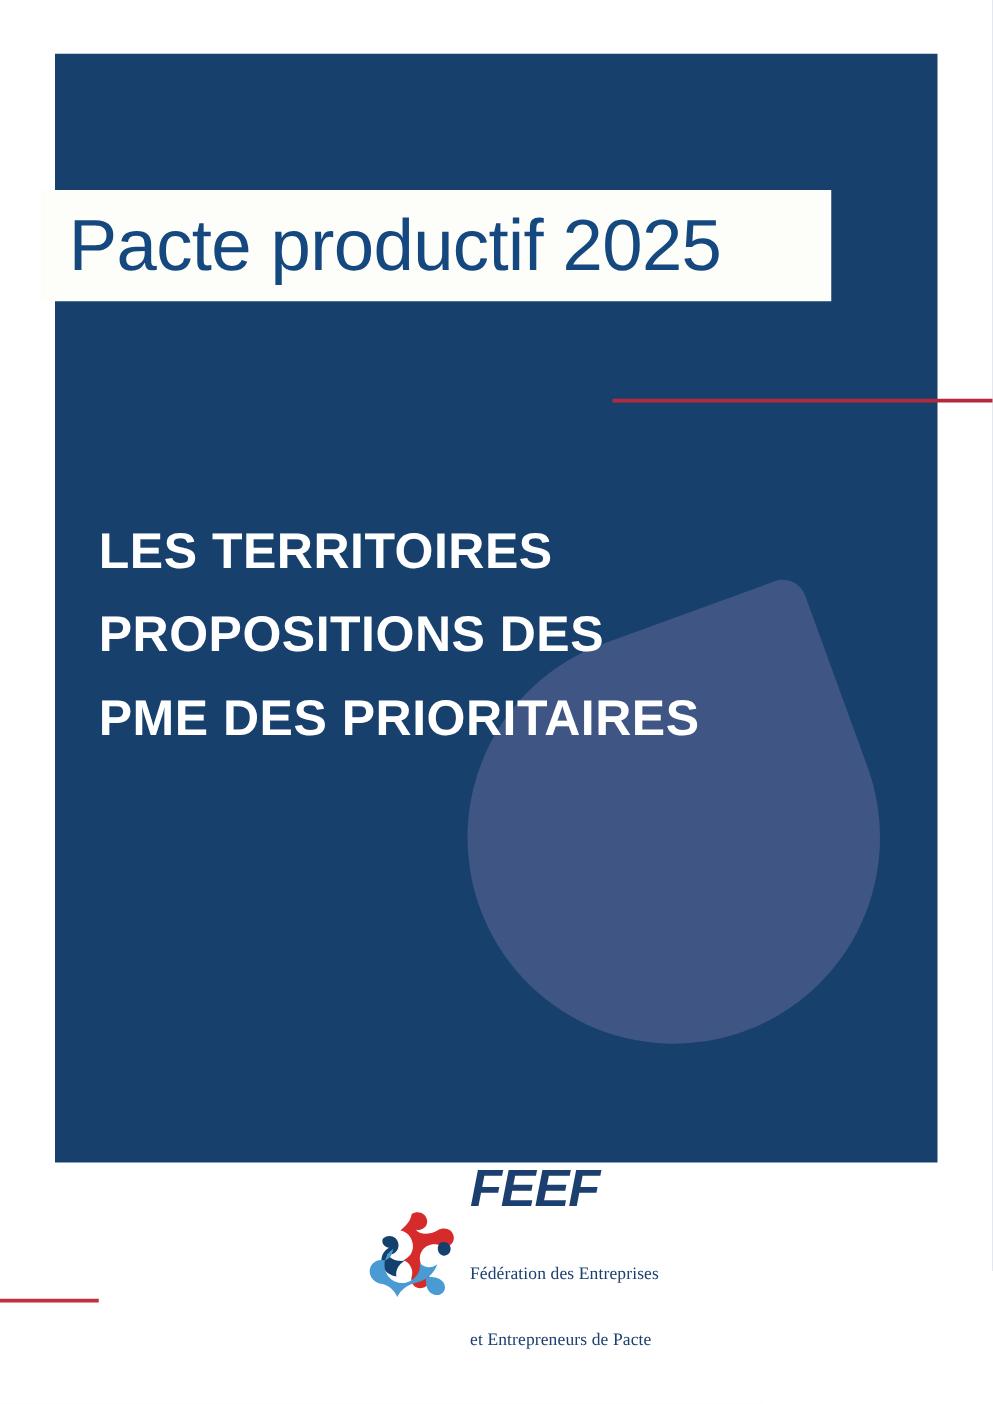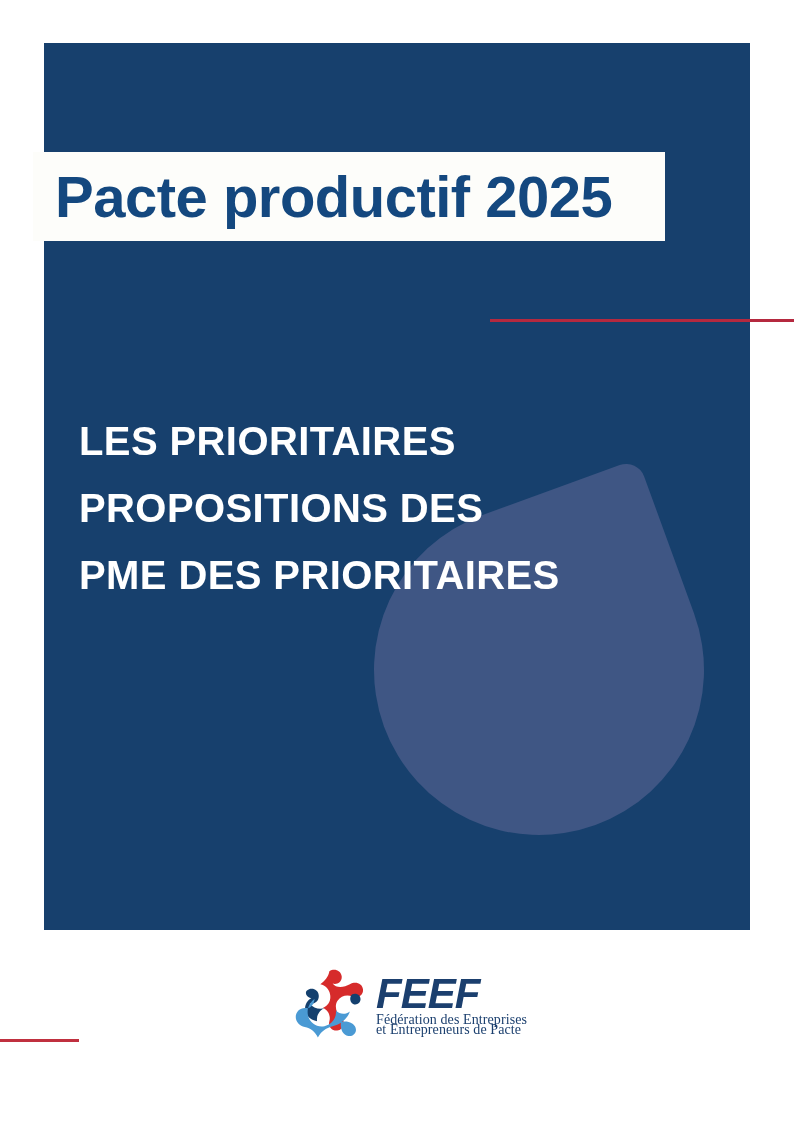--- a/index.html
+++ b/index.html
@@ -54,21 +54,21 @@
     width: 632px;
     height: 89px;
     background: #fdfdfa;
     display: flex;
     align-items: center;
     z-index: 5;
   }
   #title-text {
     color: #14487f;
     font-family: "Liberation Sans", sans-serif;
-    font-weight: bold;
+    font-weight: normal;
     font-size: 58px;
     line-height: 1;
     letter-spacing: -0.5px;
     padding-left: 22px;
     white-space: nowrap;
   }
 
   
   #accent-rule-top {
     position: absolute;
@@ -122,20 +122,21 @@
   #logo-mark {
     width: 82px;
     height: 82px;
     flex: 0 0 82px;
   }
   #logo-word-block {
     margin-left: 4px;
     display: flex;
     flex-direction: column;
     justify-content: center;
+    gap: 43px;
   }
   #logo-wordmark {
     color: #1b3f6e;
     font-family: "Liberation Sans", sans-serif;
     font-weight: bold;
     font-style: italic;
     font-size: 42px;
     line-height: 42px;
     letter-spacing: -1px;
   }
@@ -151,21 +152,21 @@
 </head>
 <body>
 
 <div id="page">
 
   <div id="cover-panel">
 
     <div id="droplet"></div>
 
     <div id="subtitle-block">
-      <div class="subtitle-line">LES PRIORITAIRES</div>
+      <div class="subtitle-line">LES TERRITOIRES</div>
       <div class="subtitle-line">PROPOSITIONS DES</div>
       <div class="subtitle-line">PME DES PRIORITAIRES</div>
     </div>
 
   </div>
 
   <div id="title-band">
     <div id="title-text">Pacte productif 2025</div>
   </div>
 

